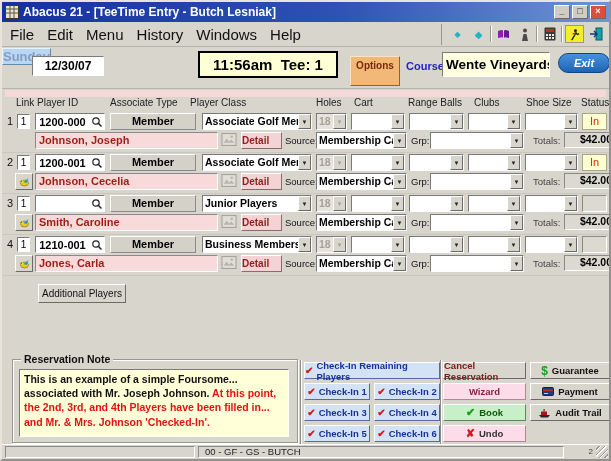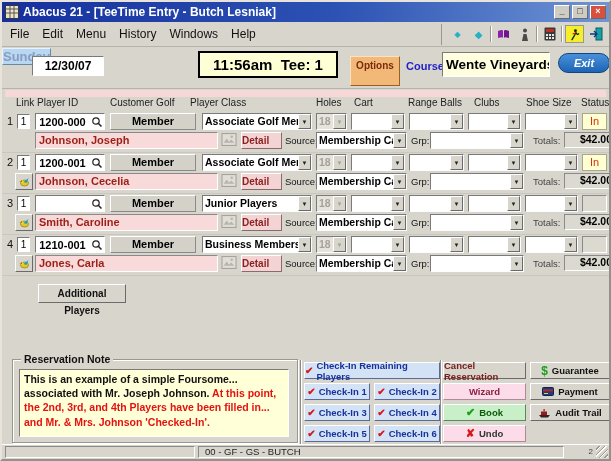--- a/index.html
+++ b/index.html
@@ -18,21 +18,21 @@
   .win-btns { display:flex; gap:2px; }
   .wb { width:16px; height:14px; font-size:9px; line-height:11px; text-align:center;
     background:#cfccc4; border:1px solid; border-color:#fff #6a6a6a #6a6a6a #fff;
     color:#222; font-weight:bold; cursor:default; }
   .wb.close { background:#d9503c; color:#fff; }
 
   
   .menubar { position:absolute; left:0; top:20px; right:0; height:25px;
     background:#d8d5cd; border-bottom:1px solid #b6b3ab; display:flex; align-items:center;
     padding-left:8px; }
-  .menu-item { font-size:12px; color:#111; margin-right:13px; }
+  .menu-item { font-size:15px; color:#111; margin-right:13px; }
   .toolbar { margin-left:auto; display:flex; align-items:center; height:21px;
     border-left:1px solid #9a978f; padding:0 4px 0 6px; gap:2px; }
   .tool { width:19px; height:18px; display:inline-flex; align-items:center; justify-content:center; }
   .tool.sep { width:2px; border-left:1px solid #9a978f; border-right:1px solid #fff; height:16px; }
   .dia { color:#22b4c6; }
   .dia.small { font-size:8px; }
   .dia.big { font-size:10px; }
   .tool.runner { background:#f6ee2a; border:1px solid #9a978f; }
 
   
@@ -109,21 +109,21 @@
   .pr-source { left:314px; top:20px; width:91px; height:17px; }
   .pr-grplabel { position:absolute; left:409px; top:23px; font-size:9.5px; color:#111; }
   .pr-grp { left:428px; top:20px; width:94px; height:17px; }
   .pr-totlabel { position:absolute; left:531px; top:23px; font-size:9.5px; color:#444; }
   .pr-total { position:absolute; left:562px; top:20px; width:52px; height:16px; background:#dcd9d1;
     border:1px solid; border-color:#8a8a8a #fff #fff #8a8a8a; font-size:10.5px; font-weight:bold;
     text-align:right; line-height:13px; padding-right:3px; }
 
   .addplayers { position:absolute; left:36px; top:282px; width:88px; height:19px;
     background:#d8d5cd; border:1px solid; border-color:#fff #6a6a6a #6a6a6a #fff;
-    font-size:10px; text-align:center; line-height:17px; color:#111;font-weight:bold; }
+    font-size:10px; text-align:center; line-height:17px; color:#111; }
 
   
   .notebox { position:absolute; left:10px; top:357px; width:286px; height:84px;
     border:1px solid #9a978f; box-shadow:inset 1px 1px 0 #fff, 1px 1px 0 #fff; }
   .notelabel { position:absolute; left:8px; top:-7px; background:#d8d5cd; padding:0 3px;
     font-size:10.5px; font-weight:bold; color:#111; }
   .notetext { position:absolute; left:6px; top:9px; width:270px; height:68px; background:#ffffd8;
     border:1px solid; border-color:#7a7a7a #fff #fff #7a7a7a; font-size:10.5px; font-weight:bold;
     color:#111; padding:2px 4px; line-height:1.35; }
   .notered { color:#e41212; }
@@ -244,21 +244,21 @@
     <span class="course-label">Course</span>
     <span class="fld coursefld">Wente Vineyards</span>
     <span class="exitbtn">Exit</span>
   </div>
 
   <div class="pinkband"></div>
 
   <div class="gridhead">
     <span class="gh" style="left:14px">Link</span>
     <span class="gh" style="left:35px">Player ID</span>
-    <span class="gh" style="left:108px">Customer Golf</span>
+    <span class="gh" style="left:108px">Associate Type</span>
     <span class="gh" style="left:188px">Player Class</span>
     <span class="gh" style="left:314px">Holes</span>
     <span class="gh" style="left:352px">Cart</span>
     <span class="gh" style="left:406px">Range Balls</span>
     <span class="gh" style="left:472px">Clubs</span>
     <span class="gh" style="left:524px">Shoe Size</span>
     <span class="gh" style="left:579px">Status</span>
   </div>
 
   <div class="rows">

